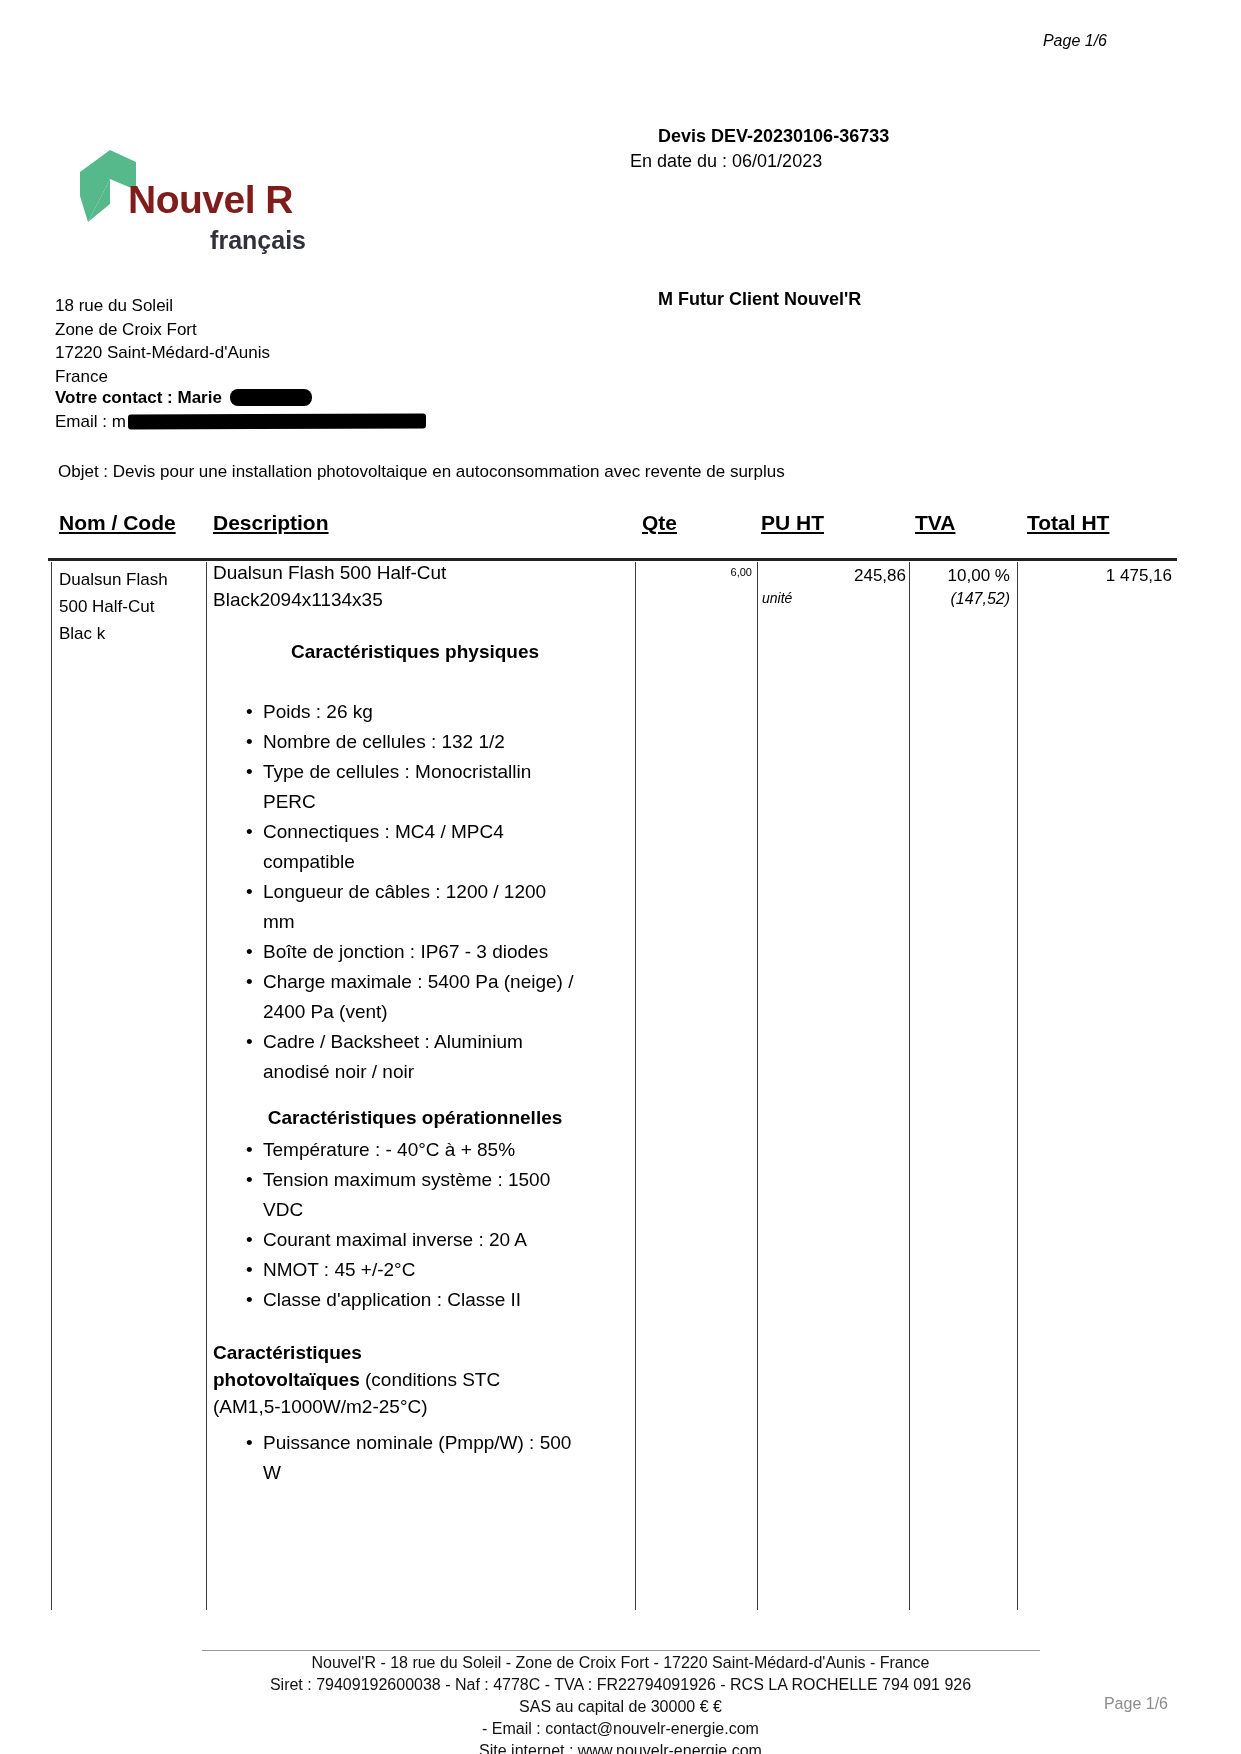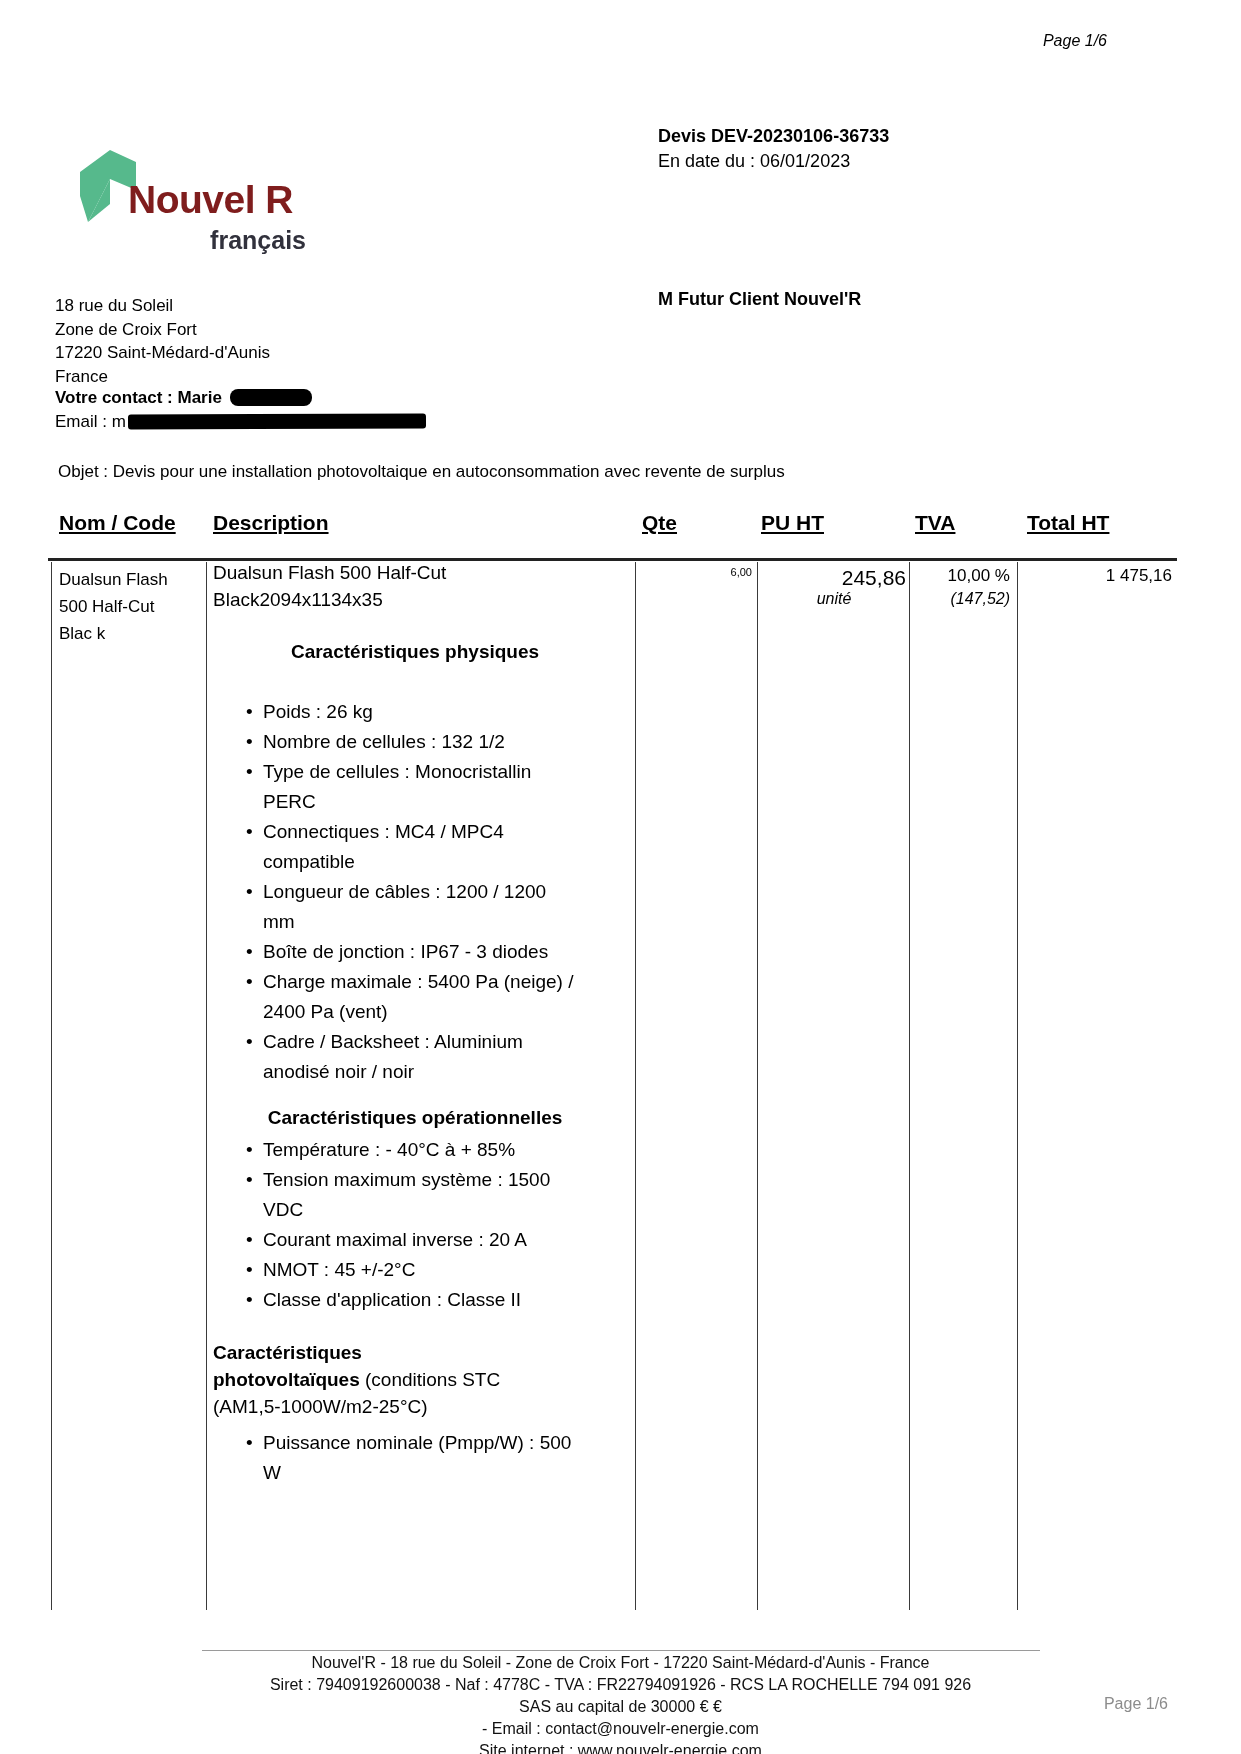--- a/index.html
+++ b/index.html
@@ -15,41 +15,41 @@
   .pre{white-space:pre-line;}
   .b{font-weight:bold;}
   
   .pi-top{top:32px;right:134px;font-size:16px;font-style:italic;}
   
   .logo-mark{left:78px;top:148px;width:60px;height:76px;}
   .logo-word{left:128px;top:178px;width:178px;font-size:39px;font-weight:bold;color:#7f1d1d;letter-spacing:-0.5px;}
   .logo-tag{left:128px;top:226px;width:178px;font-size:25px;font-weight:bold;color:#31313c;text-align:right;}
   
   .q-title{left:658px;top:126px;font-size:18px;font-weight:bold;}
-  .q-date{left:658px;top:151px;font-size:18px;}
+  .q-date{left:630px;top:151px;font-size:18px;}
   .recipient{left:658px;top:289px;font-size:18px;font-weight:bold;}
   
   .addr{left:55px;top:294px;font-size:17px;line-height:23.5px;}
   .contact{left:55px;top:388px;font-size:17px;font-weight:bold;}
   .email{left:55px;top:412px;font-size:17px;}
   .redact{display:inline-block;background:#000;vertical-align:middle;}
   .redact.name{width:82px;height:17px;border-radius:8px;margin-left:8px;transform:translateY(-1px);}
   .redact.mail{width:298px;height:15px;border-radius:3px;margin-left:2px;transform:translateY(-1px) rotate(-0.2deg);}
   .objet{left:58px;top:462px;font-size:17px;}
   
   .th{top:511px;font-size:21px;font-weight:bold;text-decoration:underline;}
   .th.nom{left:59px;}  .th.desc{left:213px;}  .th.qte{left:642px;}
   .th.pu{left:761px;}  .th.tva{left:915px;}   .th.tot{left:1027px;}
   .head-rule{left:48px;top:558px;width:1129px;height:3px;background:#222;}
   .vline{top:562px;width:1px;height:1048px;background:#3a3a3a;}
   .v1{left:51px;} .v2{left:206px;} .v3{left:635px;} .v4{left:757px;} .v5{left:909px;} .v6{left:1017px;}
   .cell-name{left:59px;top:566px;width:140px;font-size:17px;line-height:27px;}
   .cell-qty{left:640px;top:566px;width:112px;font-size:11px;text-align:right;}
-  .cell-pu{left:762px;top:566px;width:144px;font-size:21px;text-align:right;}
-  .cell-pu-unit{left:762px;top:590px;width:144px;font-size:16px;font-style:italic;text-align:center;}
+  .cell-pu{left:762px;top:566px;width:144px;font-size:17px;text-align:right;}
+  .cell-pu-unit{left:762px;top:590px;width:144px;font-size:14px;font-style:italic;text-align:left;}
   .cell-tva{left:914px;top:566px;width:96px;font-size:17px;text-align:right;}
   .cell-tva-amt{left:914px;top:590px;width:96px;font-size:16px;font-style:italic;text-align:right;}
   .cell-total{left:1022px;top:566px;width:150px;font-size:17px;text-align:right;}
   
   .desc-cell{left:213px;top:553px;width:404px;font-size:19px;}
   .desc-cell .p1{margin-top:6px;line-height:27px;}
   .desc-cell .warranty{margin-top:28px;line-height:26px;font-weight:bold;}
   .desc-cell .sec-title{margin-top:26px;line-height:26px;font-weight:bold;text-align:center;}
   .desc-cell ul{list-style:none;margin:8px;padding:0 0 0 42px;}
   .desc-cell ul.phys{margin-top:32px;}

